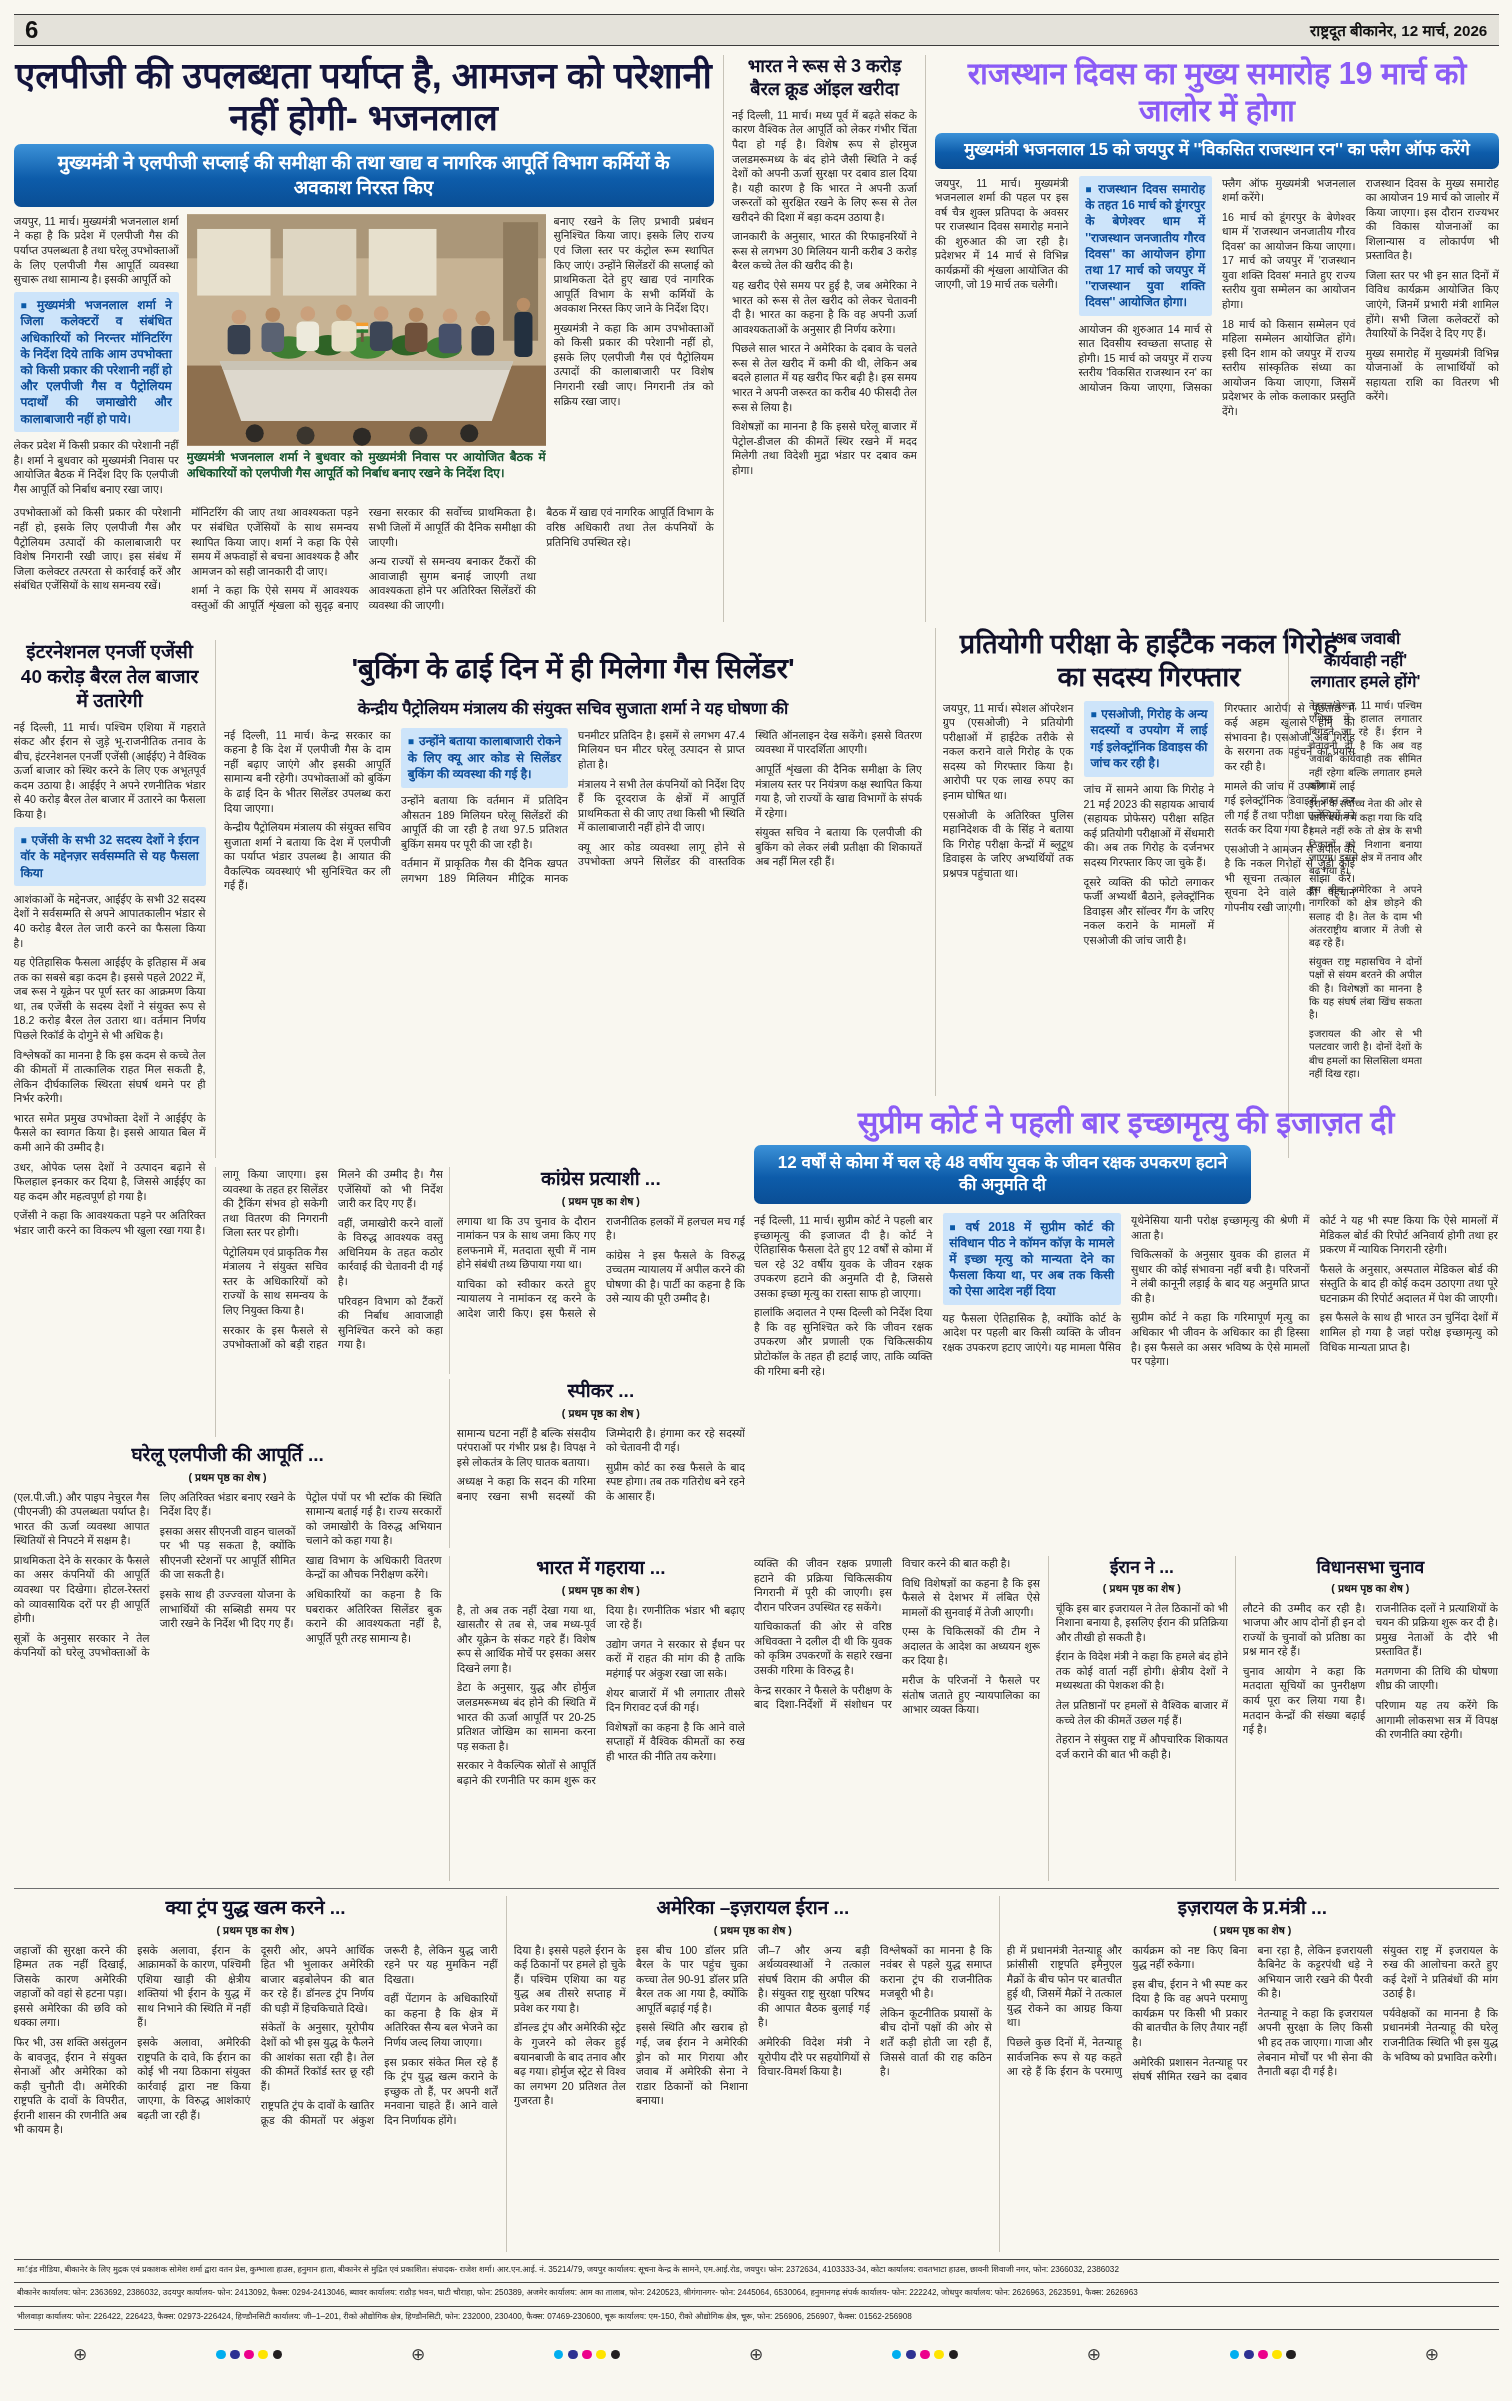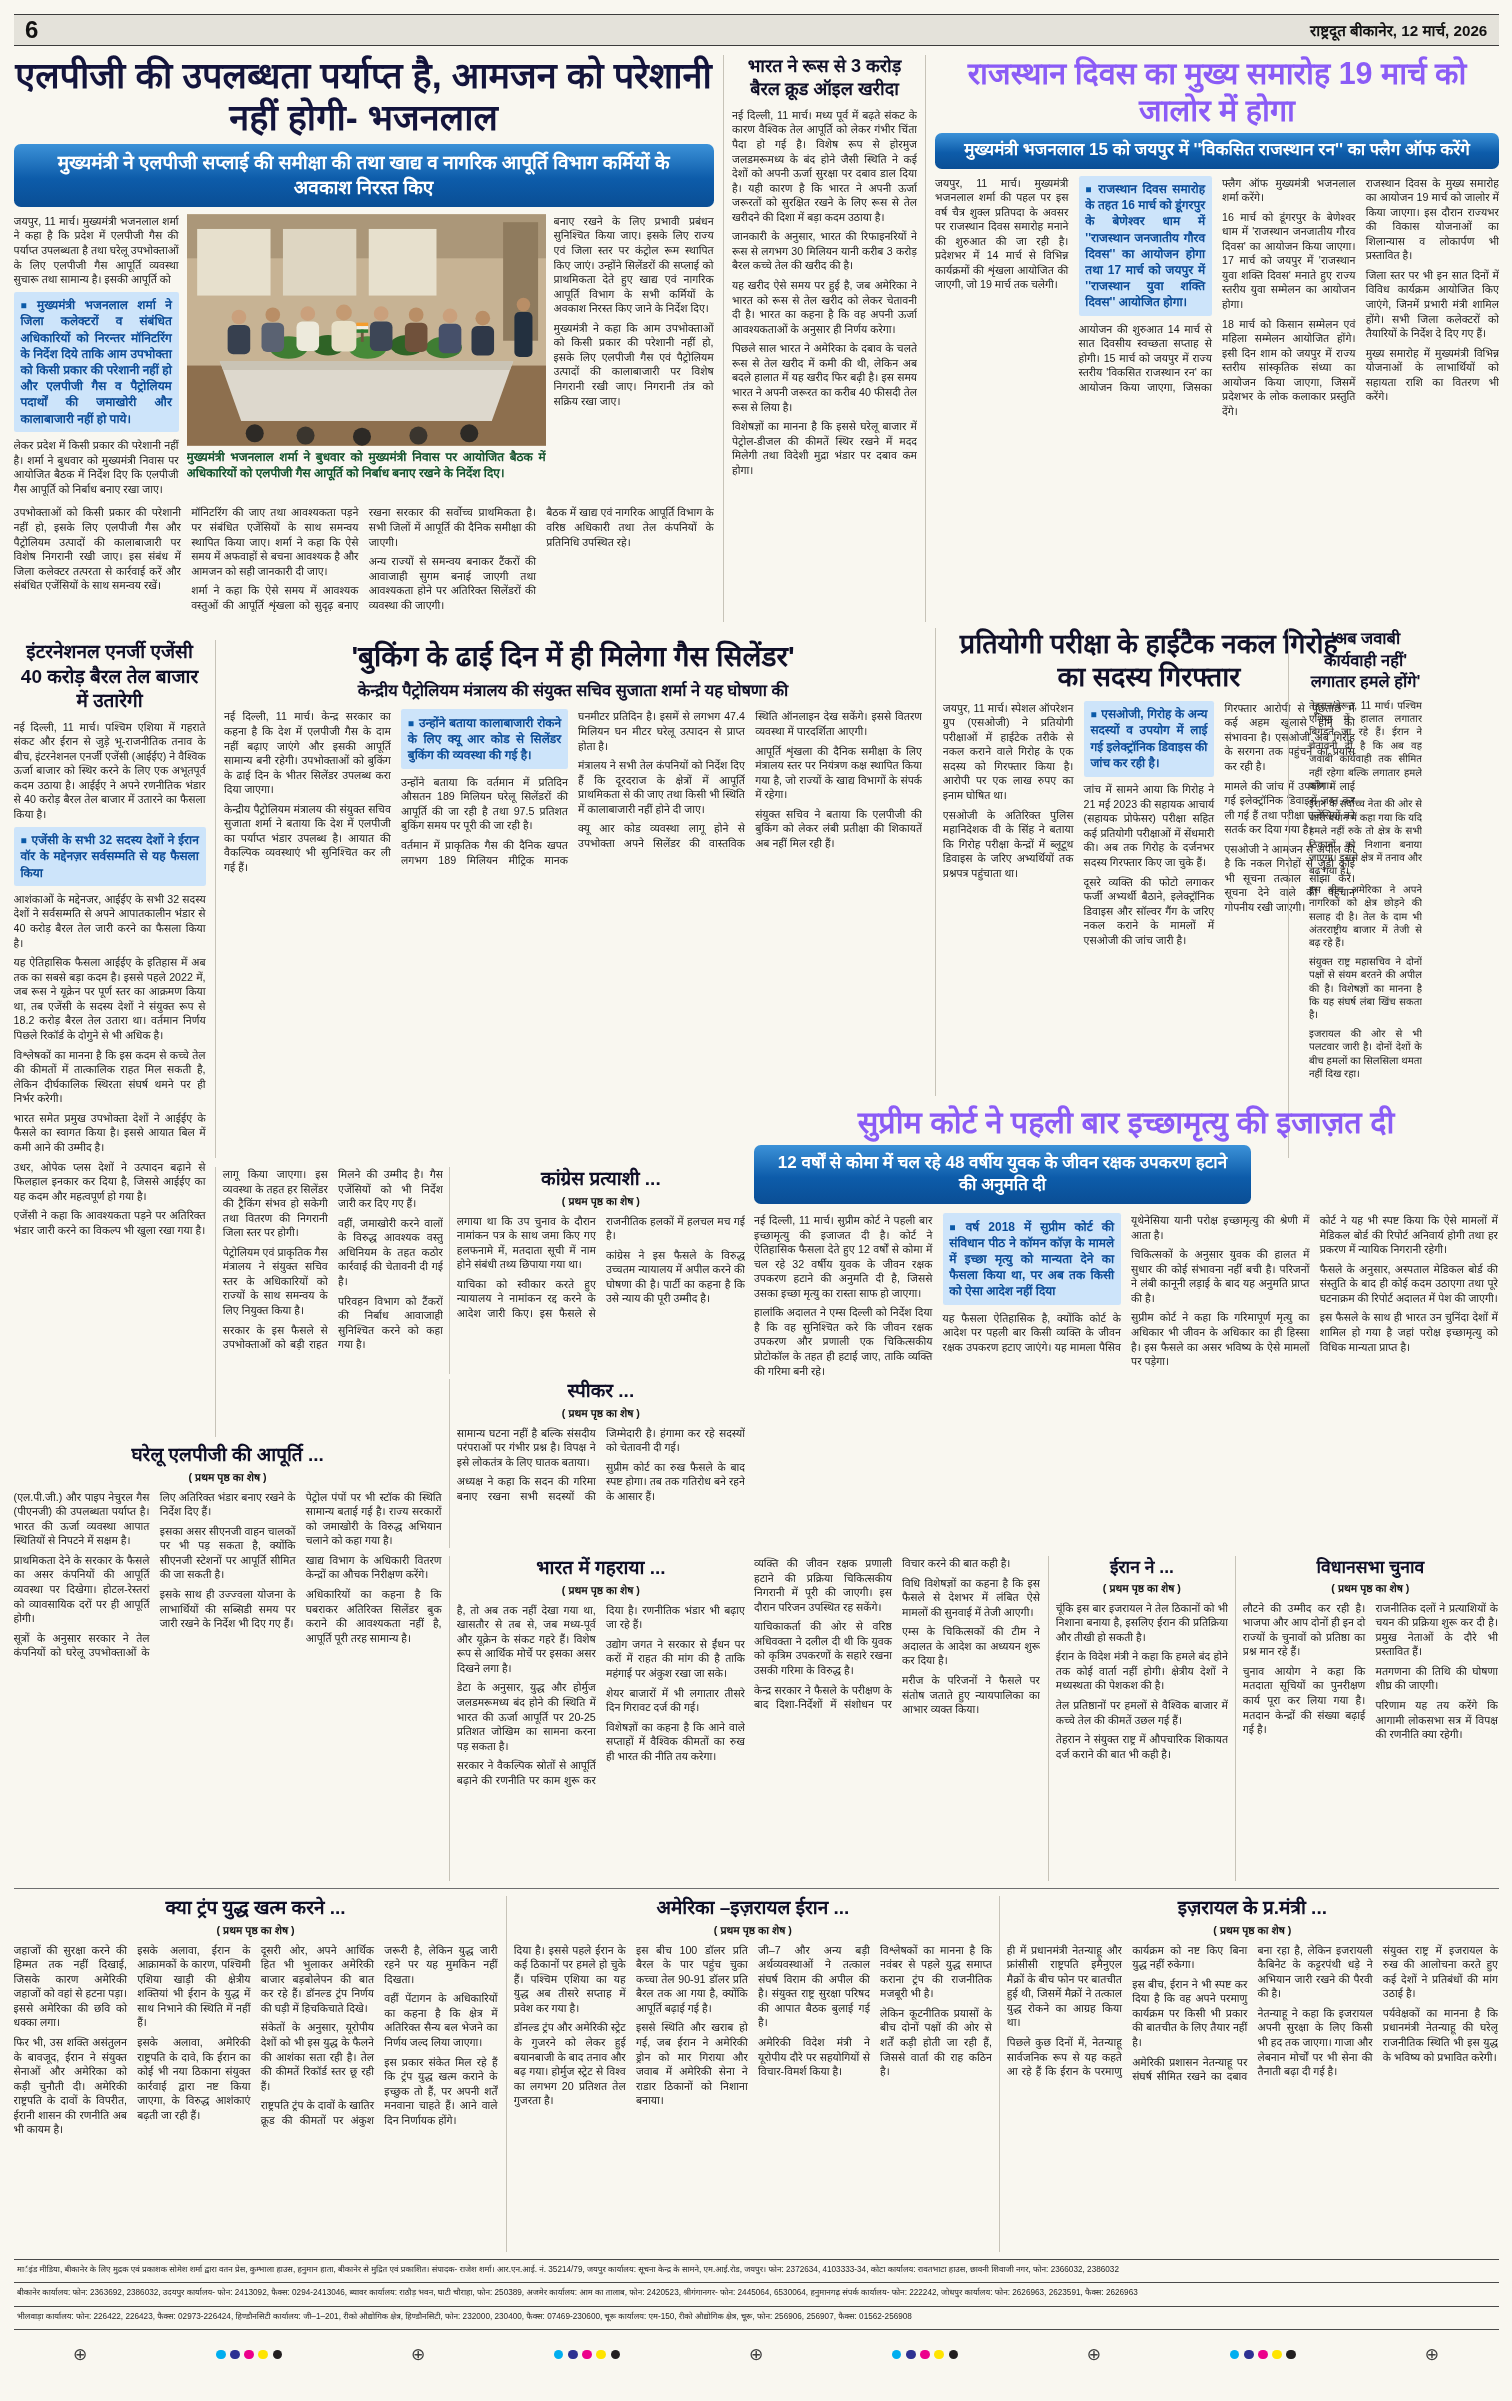--- a/index.html
+++ b/index.html
@@ -189,21 +189,21 @@
           <p class="para">यह ऐतिहासिक फैसला आईईए के इतिहास में अब तक का सबसे बड़ा कदम है। इससे पहले 2022 में, जब रूस ने यूक्रेन पर पूर्ण स्तर का आक्रमण किया था, तब एजेंसी के सदस्य देशों ने संयुक्त रूप से 18.2 करोड़ बैरल तेल उतारा था। वर्तमान निर्णय पिछले रिकॉर्ड के दोगुने से भी अधिक है।</p>
           <p class="para">विश्लेषकों का मानना है कि इस कदम से कच्चे तेल की कीमतों में तात्कालिक राहत मिल सकती है, लेकिन दीर्घकालिक स्थिरता संघर्ष थमने पर ही निर्भर करेगी।</p>
           <p class="para">भारत समेत प्रमुख उपभोक्ता देशों ने आईईए के फैसले का स्वागत किया है। इससे आयात बिल में कमी आने की उम्मीद है।</p>
           <p class="para">उधर, ओपेक प्लस देशों ने उत्पादन बढ़ाने से फिलहाल इनकार कर दिया है, जिससे आईईए का यह कदम और महत्वपूर्ण हो गया है।</p>
           <p class="para">एजेंसी ने कहा कि आवश्यकता पड़ने पर अतिरिक्त भंडार जारी करने का विकल्प भी खुला रखा गया है।</p>
         </div>
     </div>
   </section>
 
   <section class="abs vl" style="left:215px;top:640px;width:707px;height:518px;padding-left:8px;box-sizing:border-box;">
-    <h1 class="hl-c h52" style="margin:0 62px;">'बुकिंग के ढाई दिन में ही मिलेगा गैस सिलेंडर'</h1>
+    <h1 class="hl-c h52" style="margin:12px 62px;">'बुकिंग के ढाई दिन में ही मिलेगा गैस सिलेंडर'</h1>
     <h3 class="hl-c h30" style="margin:5.6px 51px 0 51px;">केन्द्रीय पैट्रोलियम मंत्रालय की संयुक्त सचिव सुजाता शर्मा ने यह घोषणा की</h3>
     <div class="body cols-4" style="margin-top:8px;height:379px;">
       <div>
           <p class="para">नई दिल्ली, 11 मार्च। केन्द्र सरकार का कहना है कि देश में एलपीजी गैस के दाम नहीं बढ़ाए जाएंगे और इसकी आपूर्ति सामान्य बनी रहेगी। उपभोक्ताओं को बुकिंग के ढाई दिन के भीतर सिलेंडर उपलब्ध करा दिया जाएगा।</p>
           <p class="para">केन्द्रीय पैट्रोलियम मंत्रालय की संयुक्त सचिव सुजाता शर्मा ने बताया कि देश में एलपीजी का पर्याप्त भंडार उपलब्ध है। आयात की वैकल्पिक व्यवस्थाएं भी सुनिश्चित कर ली गई हैं।</p>
         </div>
       <div class="hlbox"><span class="sq">■</span><span>उन्होंने बताया कालाबाजारी रोकने के लिए क्यू आर कोड से सिलेंडर बुकिंग की व्यवस्था की गई है।</span></div>
       <div>
           <p class="para">उन्होंने बताया कि वर्तमान में प्रतिदिन औसतन 189 मिलियन घरेलू सिलेंडरों की आपूर्ति की जा रही है तथा 97.5 प्रतिशत बुकिंग समय पर पूरी की जा रही है।</p>
           <p class="para">वर्तमान में प्राकृतिक गैस की दैनिक खपत लगभग 189 मिलियन मीट्रिक मानक घनमीटर प्रतिदिन है। इसमें से लगभग 47.4 मिलियन घन मीटर घरेलू उत्पादन से प्राप्त होता है।</p>

